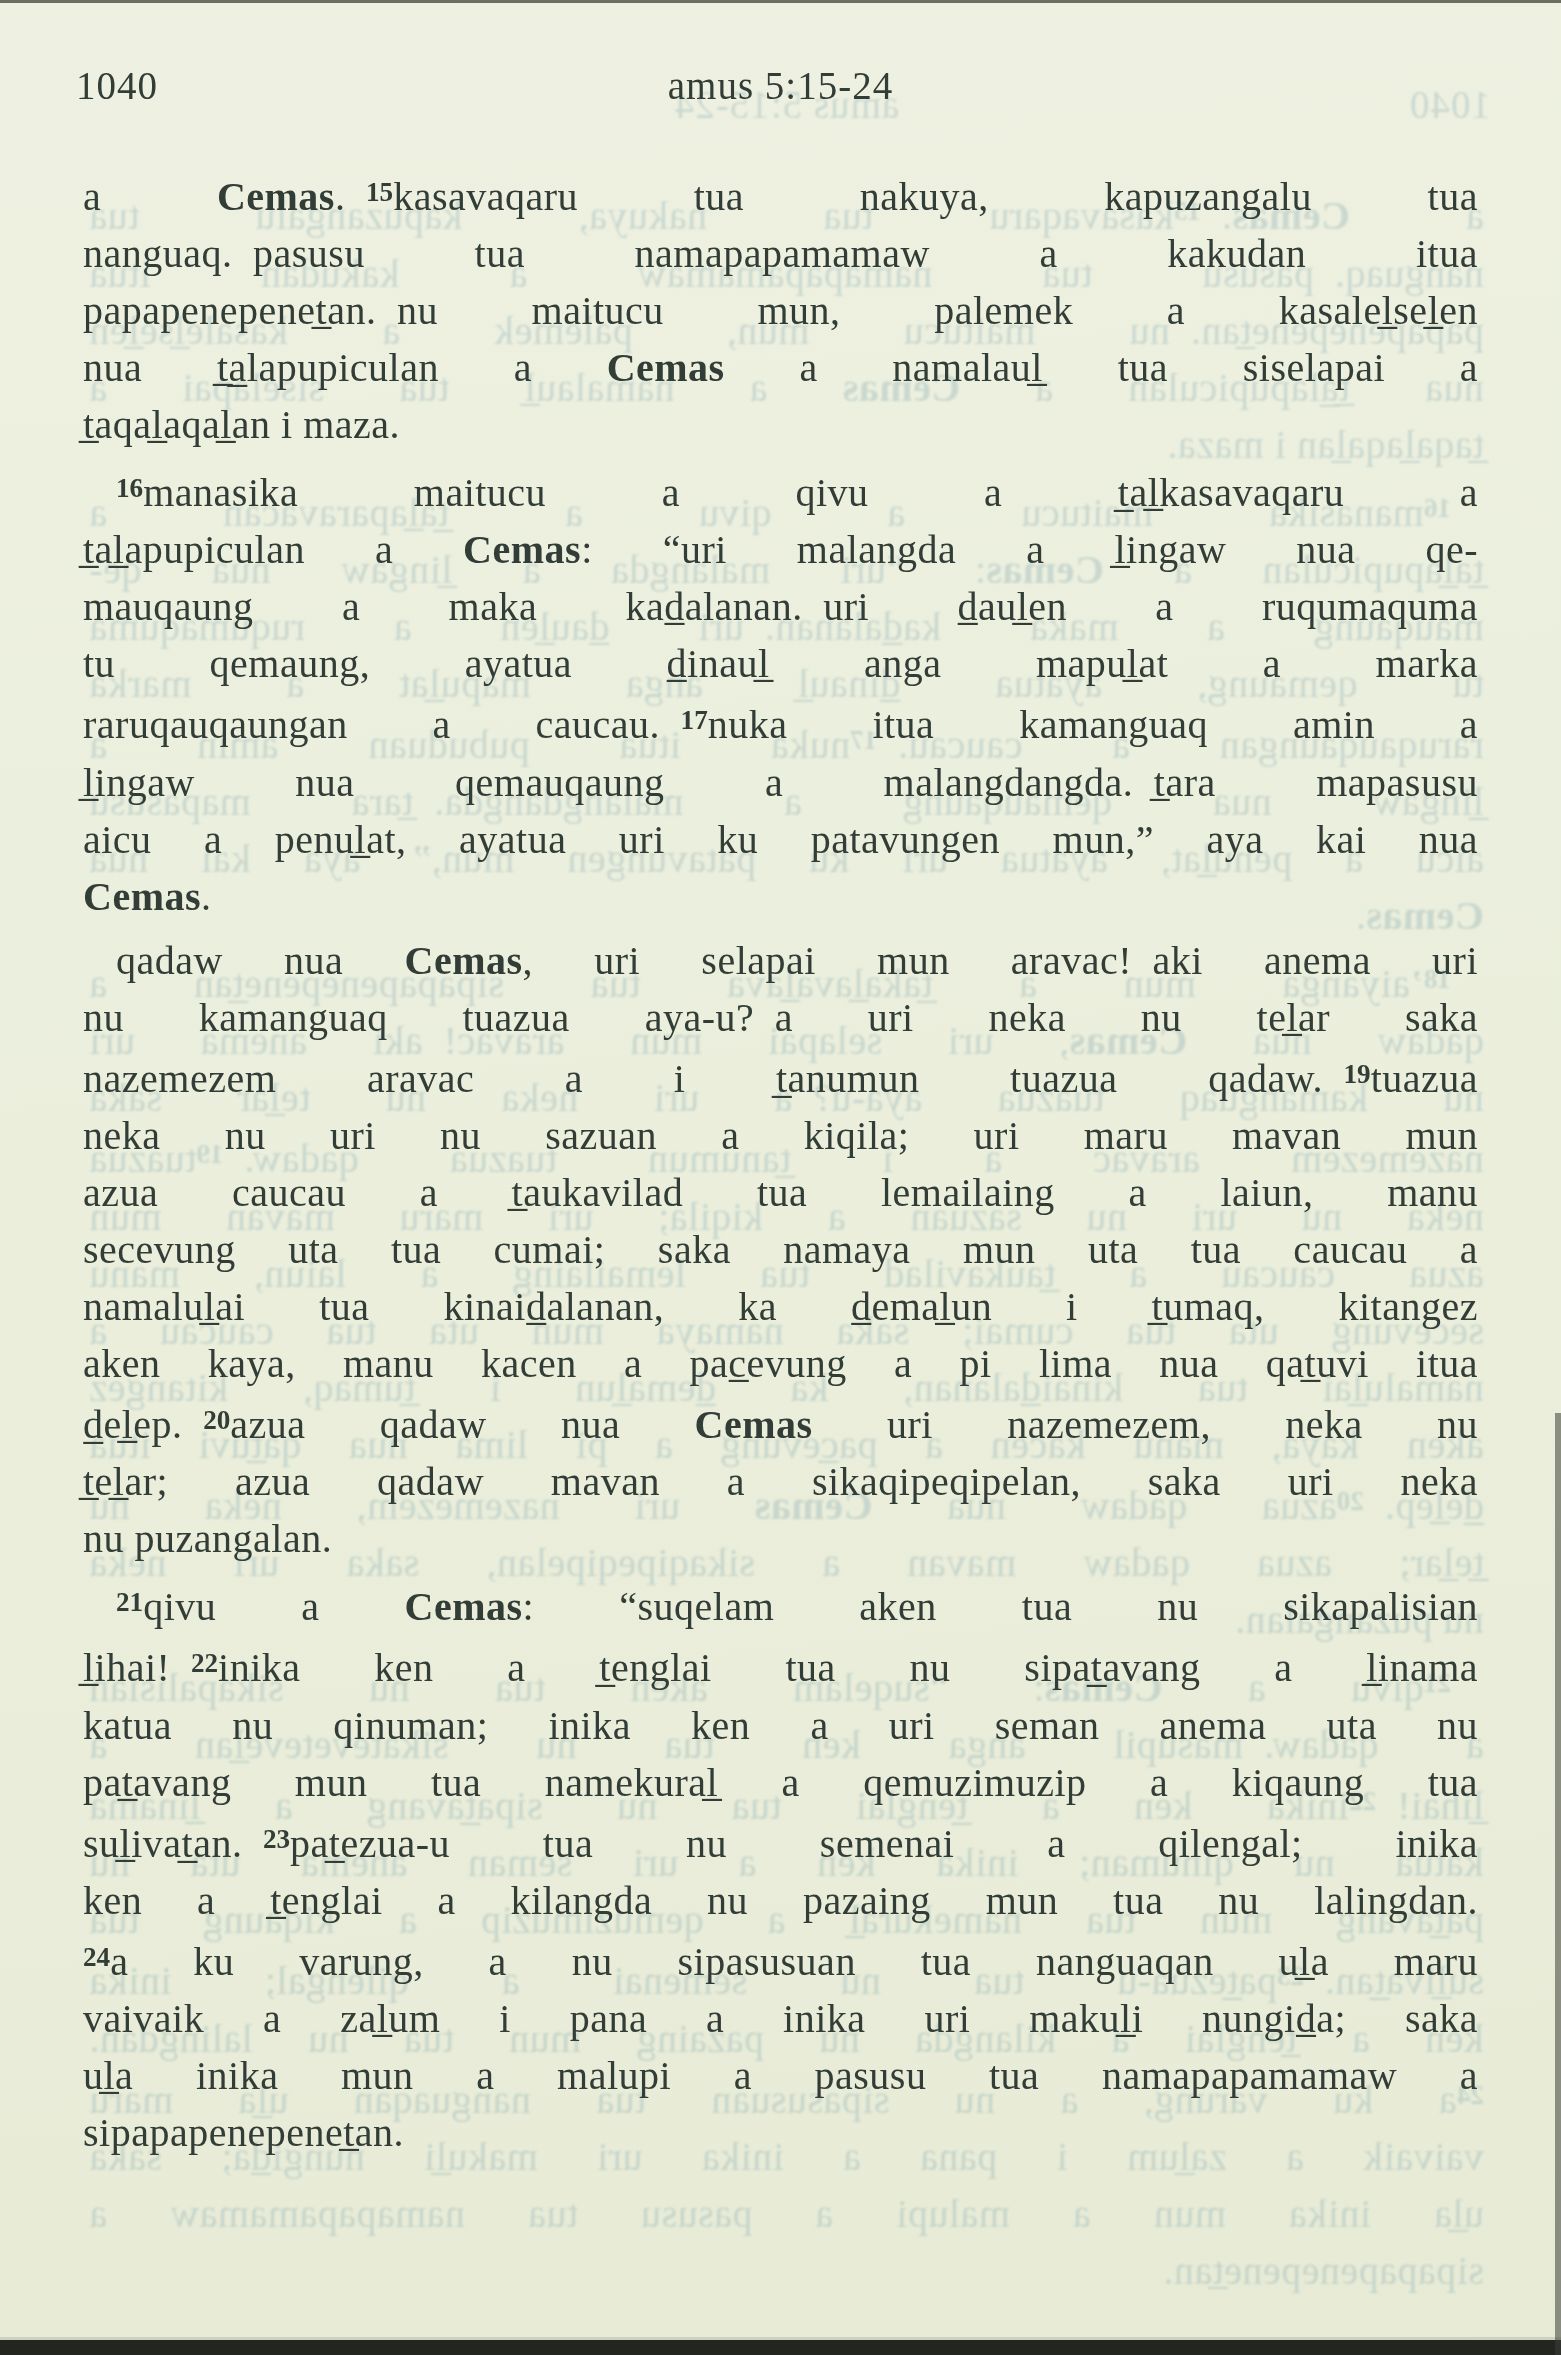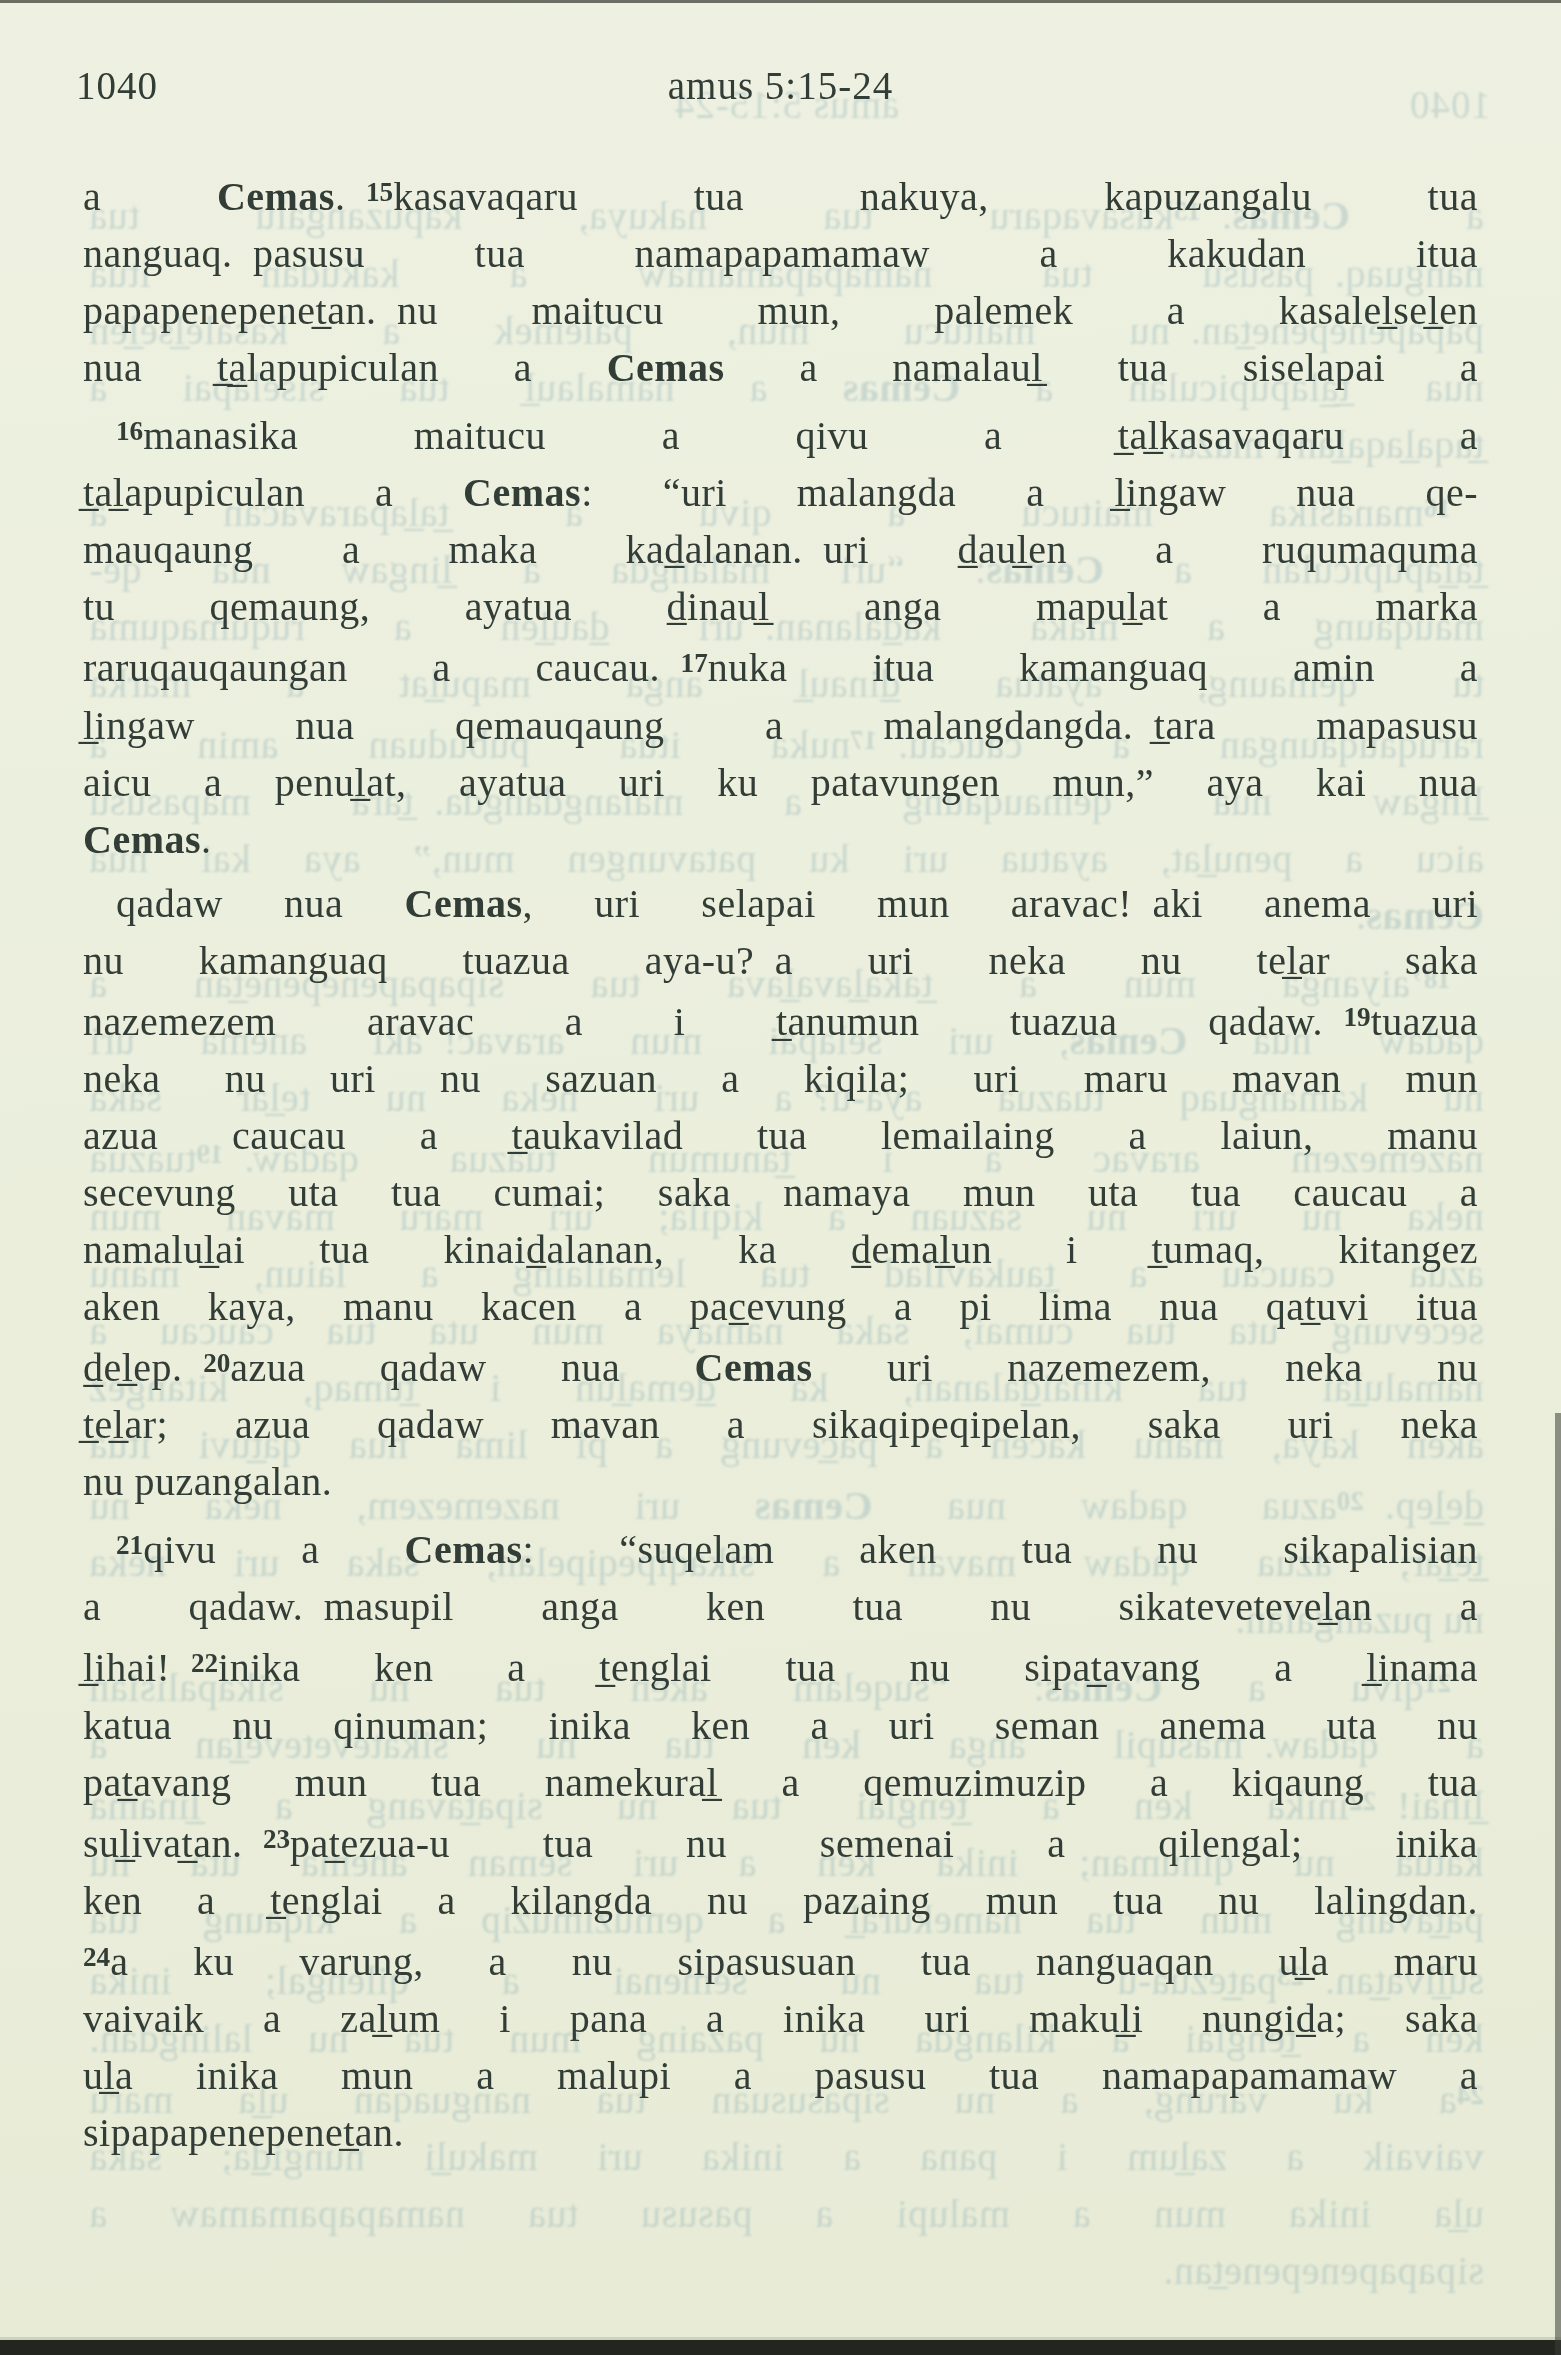--- a/index.html
+++ b/index.html
@@ -113,20 +113,21 @@
     <div class="runhead">
       <span class="pgnum">1040</span>
       <span class="head">amus 5:15-24</span>
     </div>
     <div class="textblock">
         <div class="para">
           <div class="line"><span>a </span><span class="b">Cemas</span><span>. </span><span class="vnum">15</span><span>kasavaqaru tua nakuya, kapuzangalu tua</span></div>
           <div class="line"><span>nanguaq. pasusu tua namapapamamaw a kakudan itua</span></div>
           <div class="line"><span>papapenepenet̲an. nu maitucu mun, palemek a kasalel̲sel̲en</span></div>
           <div class="line"><span>nua t̲a̲lapupiculan a </span><span class="b">Cemas</span><span> a namalaul̲ tua siselapai a</span></div>
+          <div class="line lastline"><span>t̲aqal̲aqal̲an i maza.</span></div>
         </div>
         <div class="para indent">
           <div class="line"><span class="vnum">16</span><span>manasika maitucu a qivu a t̲al̲kasavaqaru a</span></div>
           <div class="line"><span>t̲al̲apupiculan a </span><span class="b">Cemas</span><span>: “uri malangda a l̲ingaw nua qe-</span></div>
           <div class="line"><span>mauqaung a maka kad̲alanan. uri d̲aul̲en a ruqumaquma</span></div>
           <div class="line"><span>tu qemaung, ayatua d̲inaul̲ anga mapul̲at a marka</span></div>
           <div class="line"><span>raruqauqaungan a caucau. </span><span class="vnum">17</span><span>nuka itua kamanguaq amin a</span></div>
           <div class="line"><span>l̲ingaw nua qemauqaung a malangdangda. t̲ara mapasusu</span></div>
           <div class="line"><span>aicu a penul̲at, ayatua uri ku patavungen mun,” aya kai nua</span></div>
           <div class="line lastline"><span class="b">Cemas</span><span>.</span></div>
@@ -139,21 +140,20 @@
           <div class="line"><span>azua caucau a t̲aukavilad tua lemailaing a laiun, manu</span></div>
           <div class="line"><span>secevung uta tua cumai; saka namaya mun uta tua caucau a</span></div>
           <div class="line"><span>namalul̲ai tua kinaid̲alanan, ka d̲emal̲un i t̲umaq, kitangez</span></div>
           <div class="line"><span>aken kaya, manu kacen a pac̲evung a pi lima nua qat̲uvi itua</span></div>
           <div class="line"><span>d̲el̲ep. </span><span class="vnum">20</span><span>azua qadaw nua </span><span class="b">Cemas</span><span> uri nazemezem, neka nu</span></div>
           <div class="line"><span>t̲el̲ar; azua qadaw mavan a sikaqipeqipelan, saka uri neka</span></div>
           <div class="line lastline"><span>nu puzangalan.</span></div>
         </div>
         <div class="para indent">
           <div class="line"><span class="vnum">21</span><span>qivu a </span><span class="b">Cemas</span><span>: “suqelam aken tua nu sikapalisian</span></div>
-          <div class="line"><span>a qadaw. masupil anga ken tua nu sikatevetevel̲an a</span></div>
           <div class="line"><span>l̲ihai! </span><span class="vnum">22</span><span>inika ken a t̲englai tua nu sipat̲avang a l̲inama</span></div>
           <div class="line"><span>katua nu qinuman; inika ken a uri seman anema uta nu</span></div>
           <div class="line"><span>pat̲avang mun tua namekural̲ a qemuzimuzip a kiqaung tua</span></div>
           <div class="line"><span>sul̲ivat̲an. </span><span class="vnum">23</span><span>pat̲ezua-u tua nu semenai a qilengal; inika</span></div>
           <div class="line"><span>ken a t̲englai a kilangda nu pazaing mun tua nu lalingdan.</span></div>
           <div class="line"><span class="vnum">24</span><span>a ku varung, a nu sipasusuan tua nanguaqan ul̲a maru</span></div>
           <div class="line"><span>vaivaik a zal̲um i pana a inika uri makul̲i nungid̲a; saka</span></div>
           <div class="line"><span>ul̲a inika mun a malupi a pasusu tua namapapamamaw a</span></div>
           <div class="line lastline"><span>sipapapenepenet̲an.</span></div>
         </div>

